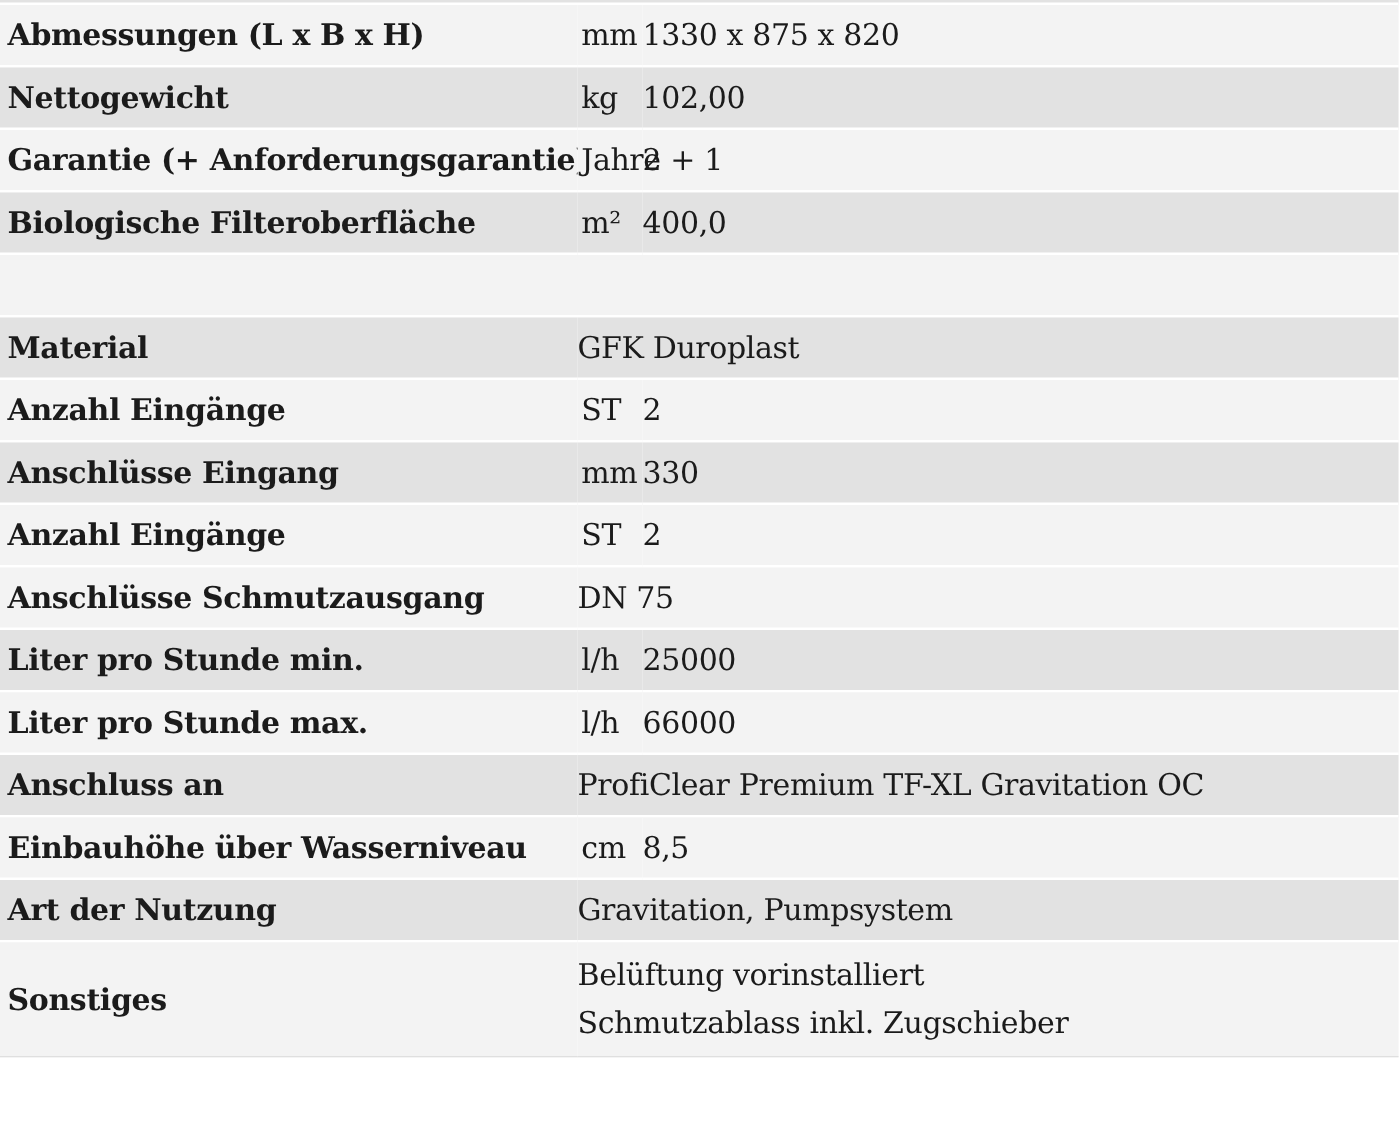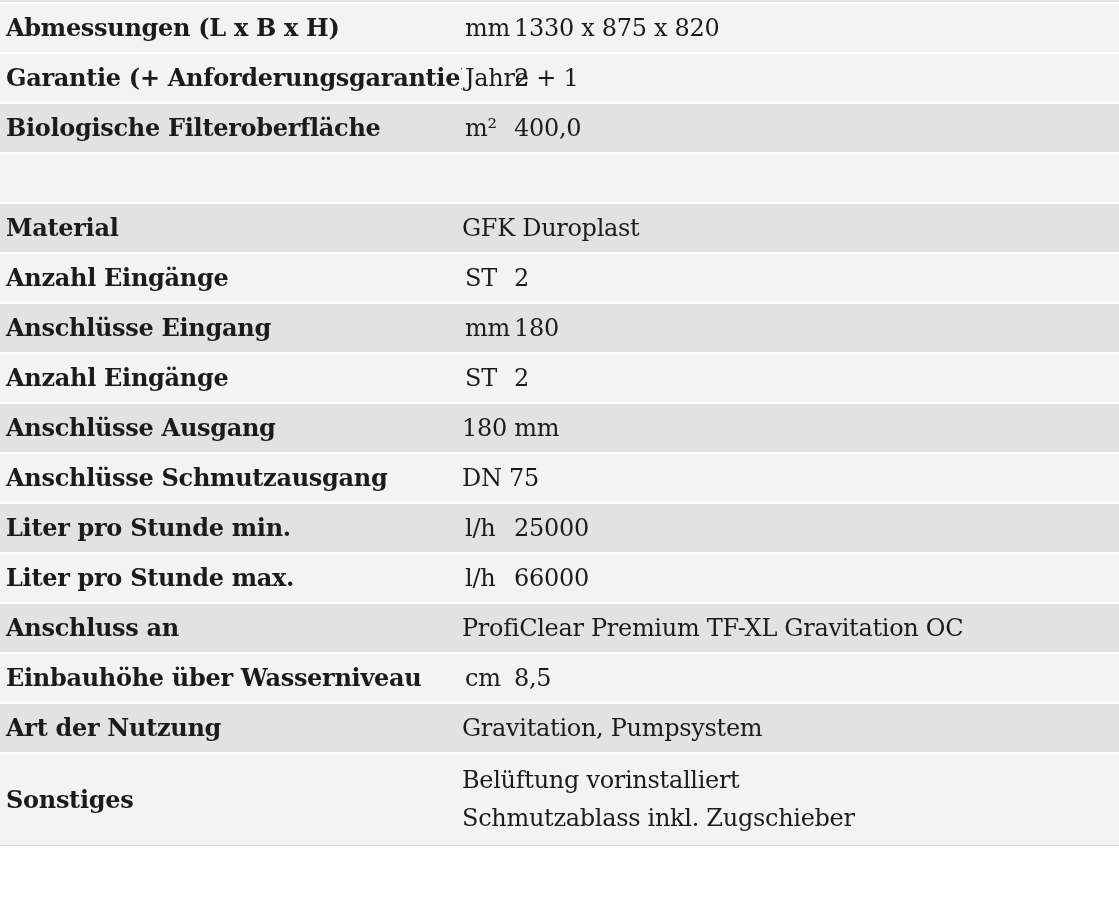--- a/index.html
+++ b/index.html
@@ -67,20 +67,25 @@
       <col style="width:462px">
       <col style="width:52px">
       <col style="width:605px">
     </colgroup>
     <tbody>
       <tr class="light">
         <td class="label">Abmessungen (L x B x H)</td>
         <td class="unit">mm</td>
         <td class="value">1330 x 875 x 820</td>
       </tr>
+      <tr class="dark">
+        <td class="label">Nettogewicht</td>
+        <td class="unit">kg</td>
+        <td class="value">102,00</td>
+      </tr>
       <tr class="light">
         <td class="label">Garantie (+ Anforderungsgarantie)</td>
         <td class="unit">Jahre</td>
         <td class="value">2 + 1</td>
       </tr>
       <tr class="dark">
         <td class="label">Biologische Filteroberfläche</td>
         <td class="unit">m²</td>
         <td class="value">400,0</td>
       </tr>
@@ -92,30 +97,26 @@
         <td class="value" colspan="2">GFK Duroplast</td>
       </tr>
       <tr class="light">
         <td class="label">Anzahl Eingänge</td>
         <td class="unit">ST</td>
         <td class="value">2</td>
       </tr>
       <tr class="dark">
         <td class="label">Anschlüsse Eingang</td>
         <td class="unit">mm</td>
-        <td class="value">180</td>
+        <td class="value">330</td>
       </tr>
       <tr class="light">
         <td class="label">Anzahl Eingänge</td>
         <td class="unit">ST</td>
         <td class="value">2</td>
-      </tr>
-      <tr class="dark">
-        <td class="label">Anschlüsse Ausgang</td>
-        <td class="value" colspan="2">180 mm</td>
       </tr>
       <tr class="light">
         <td class="label">Anschlüsse Schmutzausgang</td>
         <td class="value" colspan="2">DN 75</td>
       </tr>
       <tr class="dark">
         <td class="label">Liter pro Stunde min.</td>
         <td class="unit">l/h</td>
         <td class="value">25000</td>
       </tr>

